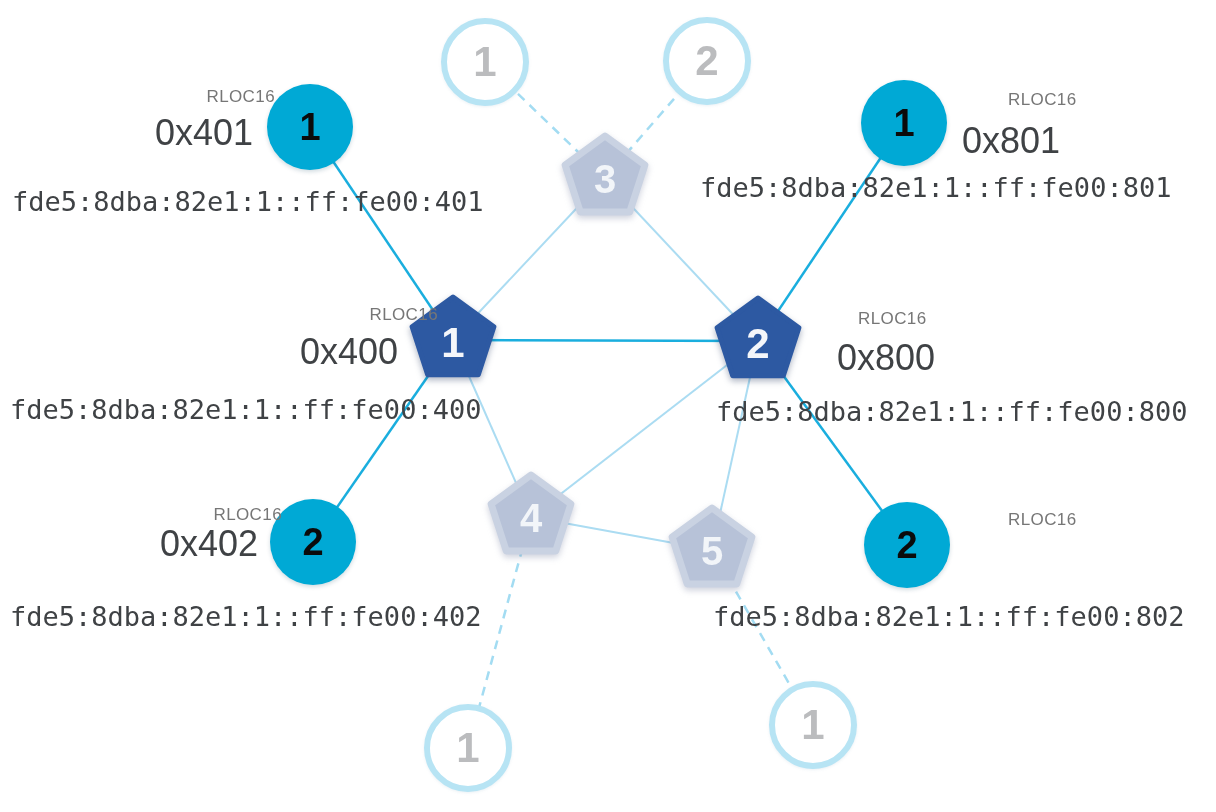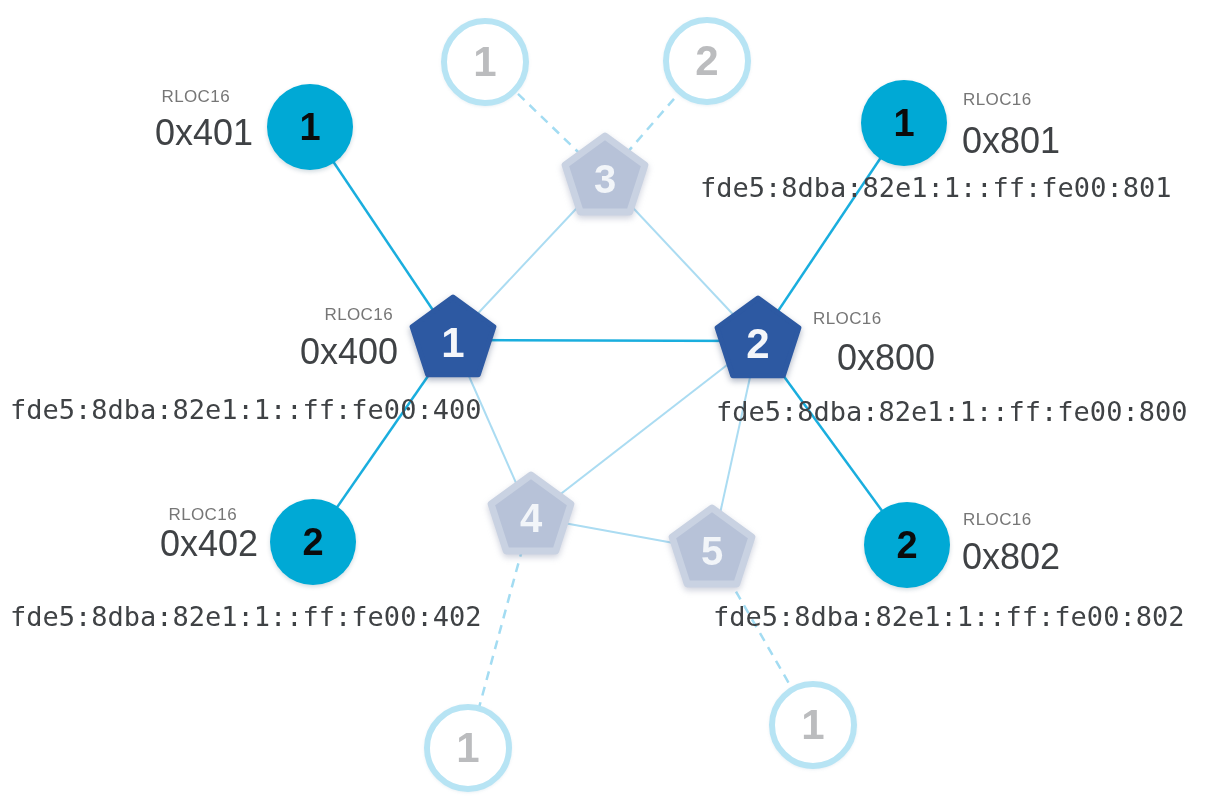--- a/index.html
+++ b/index.html
@@ -32,20 +32,21 @@
   .pent-svg{position:absolute;overflow:visible;}
   .pent-router{filter:drop-shadow(0 3px 3px rgba(30,50,90,.35));}
   .pent-faded{filter:drop-shadow(0 3px 3px rgba(120,130,160,.35));}
   .pent-num{font-family:"Liberation Sans", sans-serif;font-weight:bold;}
 
   
   .lbl{position:absolute;white-space:nowrap;}
   .rloc-cap{
     font-size:17px;letter-spacing:.4px;color:#767676;
     line-height:20px;
+    margin-left:45px;
   }
   .hexval{
     font-family:Liberation Sans, sans-serif;
     font-size:36px;color:#3f4245;line-height:42px;
   }
   .ipv6{
     font-family:"DejaVu Sans Mono", monospace;
     font-size:27px;color:#3f4245;line-height:32px;
   }
   .alignR{text-align:right;}
@@ -125,34 +126,34 @@
     </div>
   <div class="node circle-child" style="left:861px;top:80px;">
       <span>1</span>
     </div>
   <div class="node circle-child" style="left:864px;top:502px;">
       <span>2</span>
     </div>
 
   <div class="lbl rloc-cap alignR" style="left:0;top:87px;width:230px;">RLOC16</div>
   <div class="lbl hexval  alignR" style="left:0;top:112px;width:253px;">0x401</div>
+  <div class="lbl ipv6" style="left:12px;top:186px;">fde5:8dba:82e1:1::ff:fe00:401</div>
 
   <div class="lbl rloc-cap alignR" style="left:0;top:305px;width:393px;">RLOC16</div>
   <div class="lbl hexval  alignR" style="left:0;top:331px;width:398px;">0x400</div>
   <div class="lbl ipv6" style="left:10px;top:394px;">fde5:8dba:82e1:1::ff:fe00:400</div>
 
   <div class="lbl rloc-cap alignR" style="left:0;top:505px;width:237px;">RLOC16</div>
   <div class="lbl hexval  alignR" style="left:0;top:523px;width:258px;">0x402</div>
   <div class="lbl ipv6" style="left:10px;top:601px;">fde5:8dba:82e1:1::ff:fe00:402</div>
 
   <div class="lbl rloc-cap" style="left:963px;top:90px;">RLOC16</div>
   <div class="lbl hexval" style="left:962px;top:120px;">0x801</div>
   <div class="lbl ipv6" style="left:700px;top:172px;">fde5:8dba:82e1:1::ff:fe00:801</div>
 
   <div class="lbl rloc-cap" style="left:813px;top:309px;">RLOC16</div>
   <div class="lbl hexval" style="left:813px;top:337px;margin-left:24px;">0x800</div>
   <div class="lbl ipv6" style="left:716px;top:396px;">fde5:8dba:82e1:1::ff:fe00:800</div>
 
   <div class="lbl rloc-cap" style="left:963px;top:510px;">RLOC16</div>
-  <div class="lbl hexval" style="left:962px;top:536px;">0x802</div>
   <div class="lbl ipv6" style="left:713px;top:601px;">fde5:8dba:82e1:1::ff:fe00:802</div>
 
 </div>
 
 </body></html>

